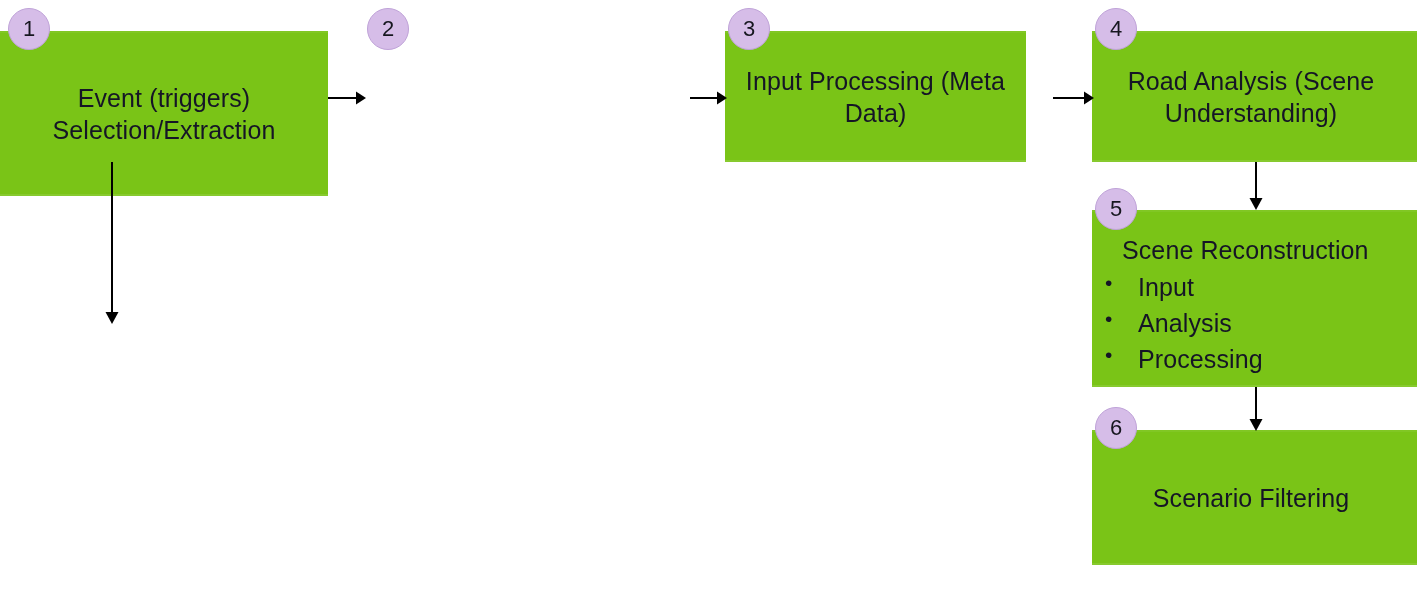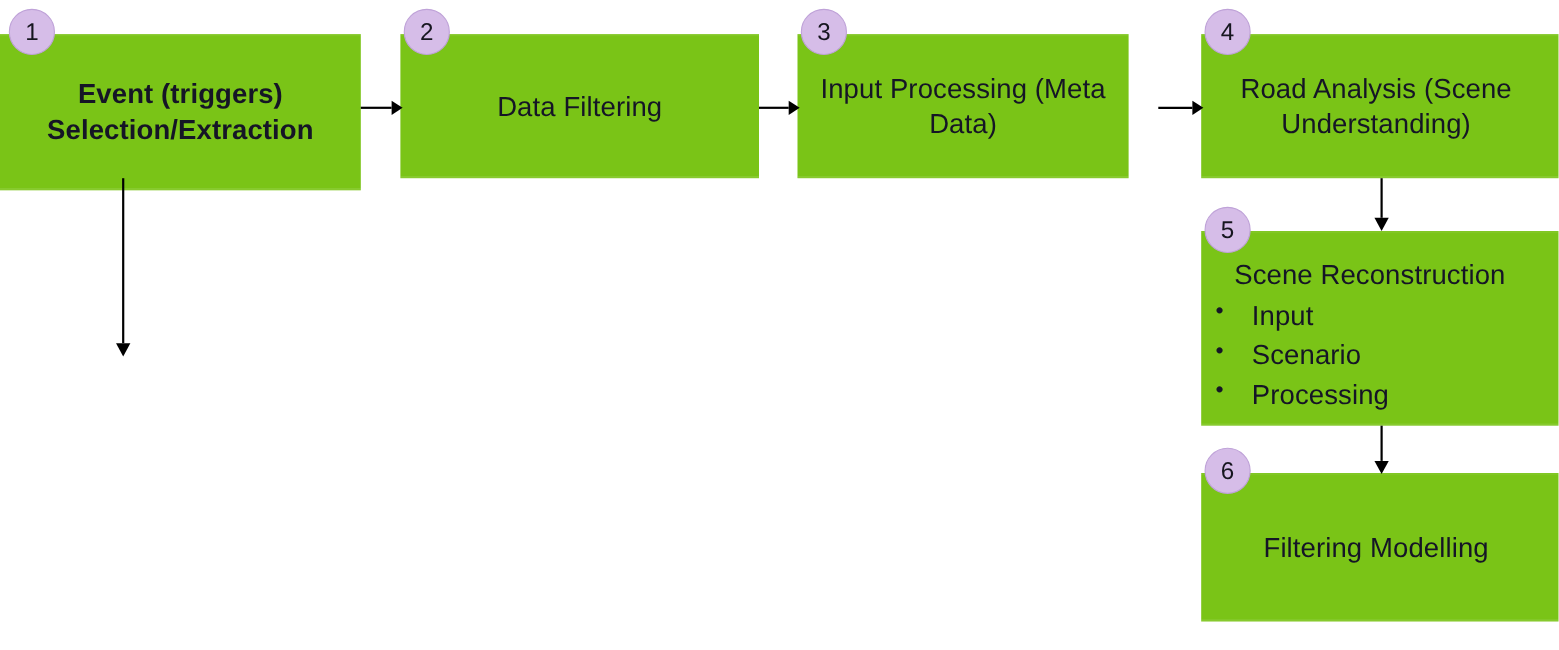--- a/index.html
+++ b/index.html
@@ -103,31 +103,28 @@
     position: absolute;
     z-index: 1;
   }
   .connector svg { display: block; overflow: visible; }
 </style>
 </head>
 <body>
 
 <div id="canvas">
 
-  <div class="node" style="left:0px; top:31px; width:328px; height:142px;font-weight:bold;">
+  <div class="node" style="left:0px; top:31px; width:328px; height:165px;">
     <span class="label">Event (triggers)
 Selection/Extraction</span>
   </div>
   <div class="badge" style="left:8px; top:8px;">
     <span>1</span>
   </div>
 
-  <div class="node" style="left:364px; top:31px; width:326px; height:131px;">
-    <span class="label">Data Filtering</span>
-  </div>
   <div class="badge" style="left:367px; top:8px;">
     <span>2</span>
   </div>
 
   <div class="node" style="left:725px; top:31px; width:301px; height:131px;">
     <span class="label">Input Processing (Meta
 Data)</span>
   </div>
   <div class="badge" style="left:728px; top:8px;">
     <span>3</span>
@@ -141,33 +138,33 @@
     <span>4</span>
   </div>
 
   <div class="node list-node" style="left:1092px; top:210px; width:330px; height:177px;">
     <span class="list-title">Scene Reconstruction</span>
     <ul class="bullets">
       <li>
         <span>Input</span>
       </li>
       <li>
-        <span>Scenario</span>
+        <span>Analysis</span>
       </li>
       <li>
         <span>Processing</span>
       </li>
     </ul>
   </div>
   <div class="badge" style="left:1095px; top:188px;">
     <span>5</span>
   </div>
 
   <div class="node" style="left:1092px; top:430px; width:330px; height:135px;">
-    <span class="label" style="padding-right:22px;">Filtering Modelling</span>
+    <span class="label" style="padding-right:22px;">Scenario Filtering</span>
   </div>
   <div class="badge" style="left:1095px; top:407px;">
     <span>6</span>
   </div>
 
   <div class="connector" style="left:328px; top:88px; width:38px; height:20px;">
     <svg width="38" height="20" viewBox="0 0 38 20">
       <line x1="0" y1="10" x2="28" y2="10" stroke="#000000" stroke-width="2"></line>
       <polygon points="28,3.5 38,10 28,16.5" fill="#000000"></polygon>
     </svg>

